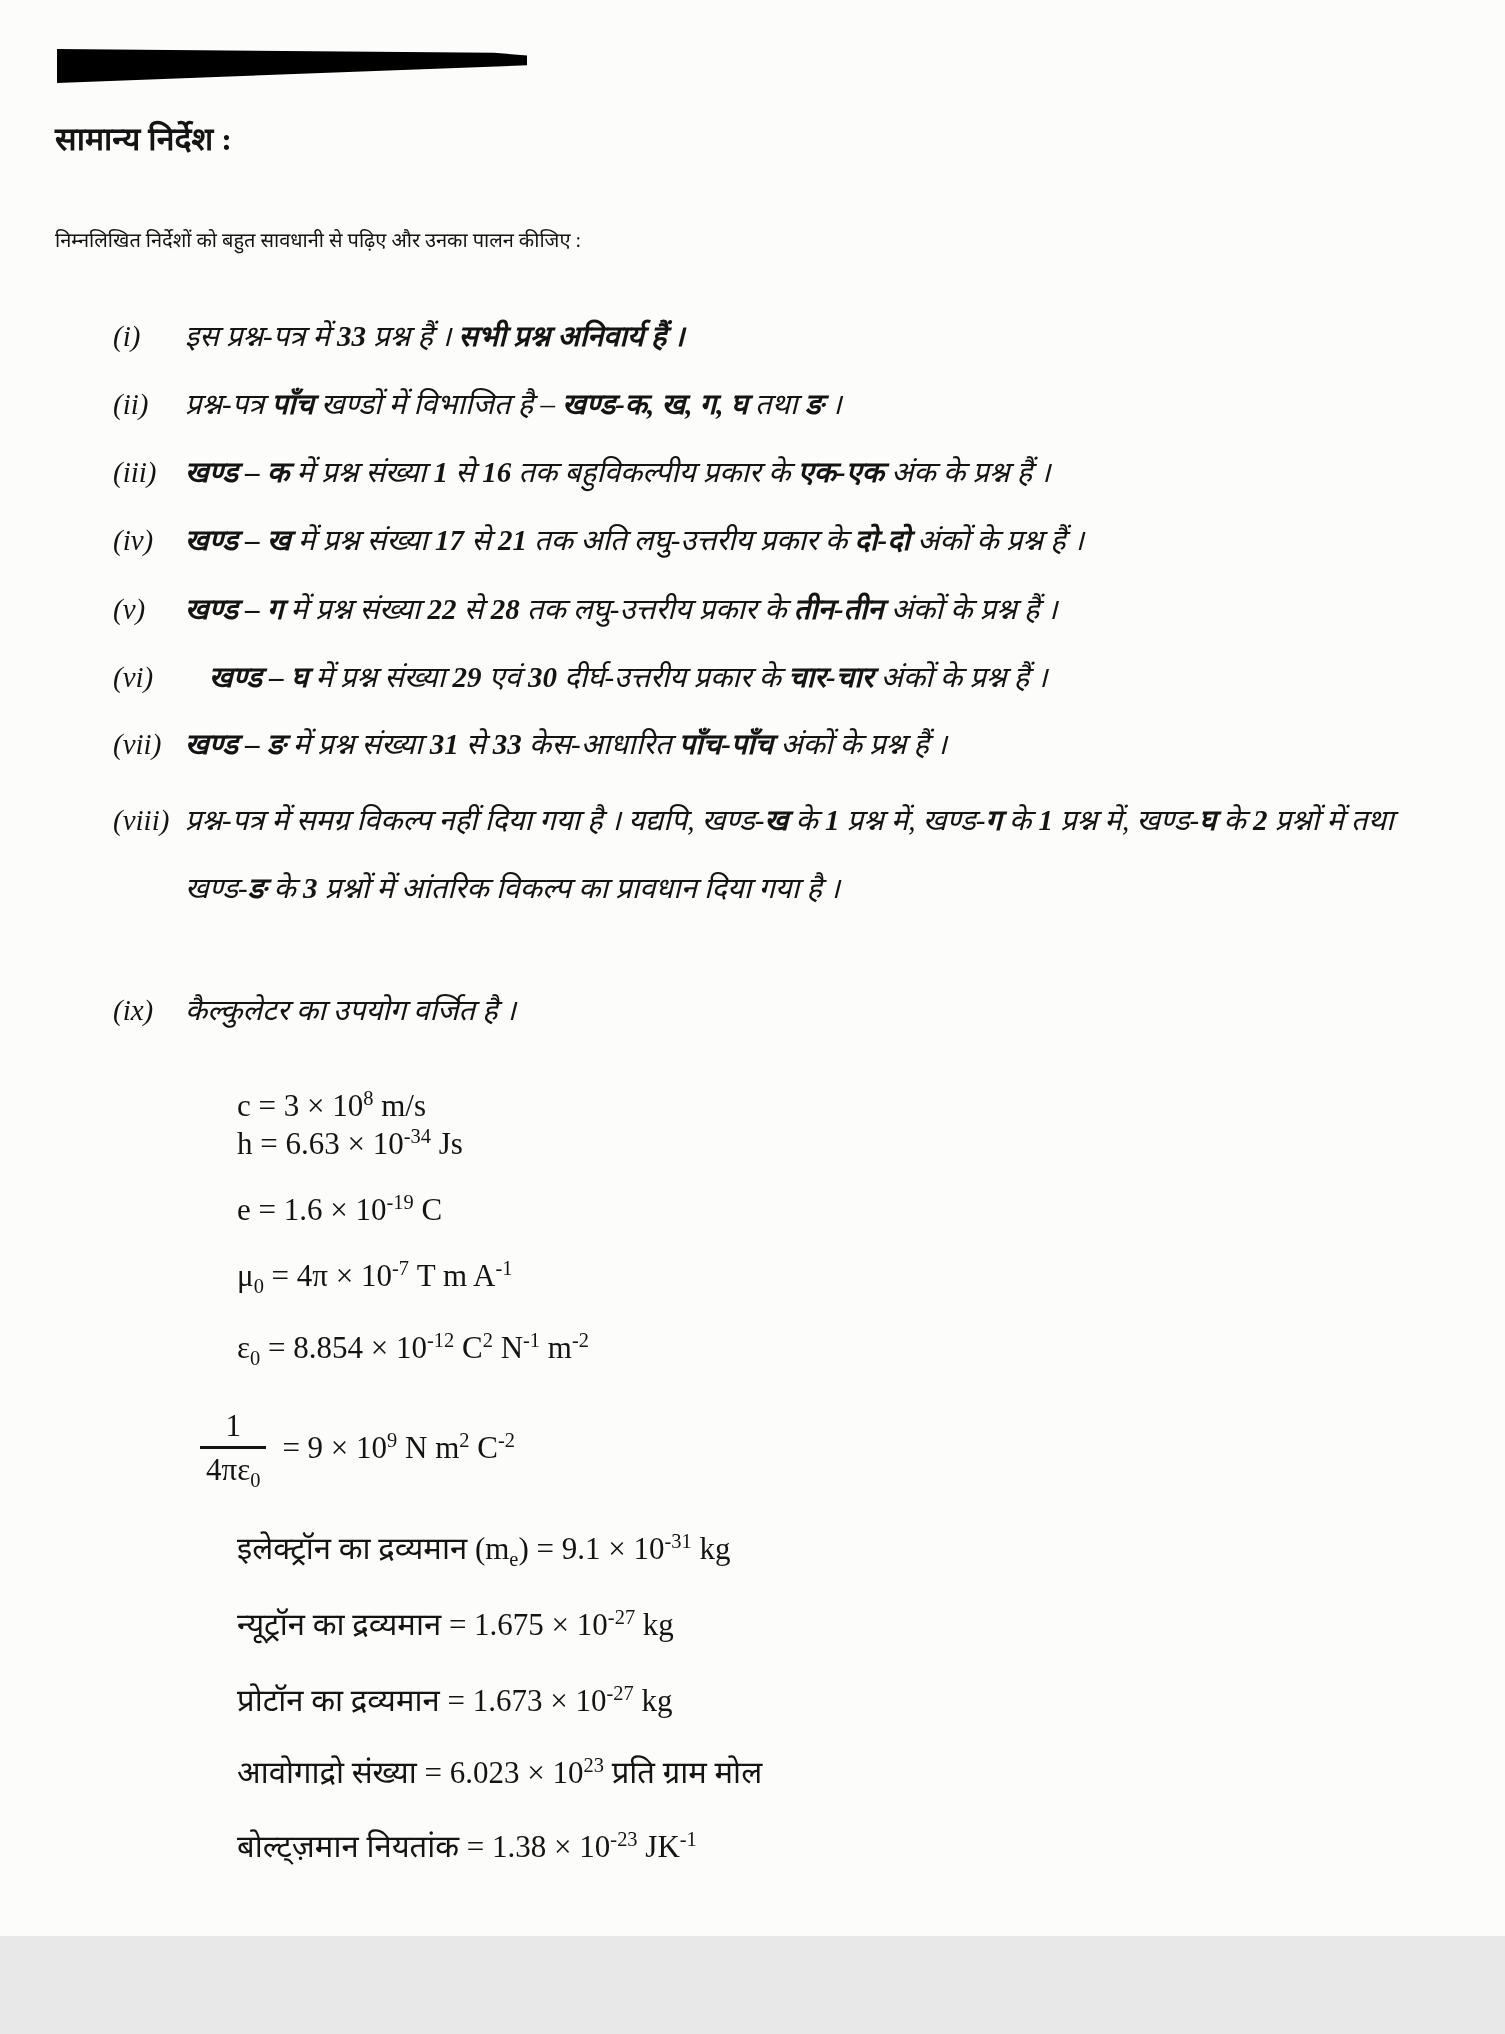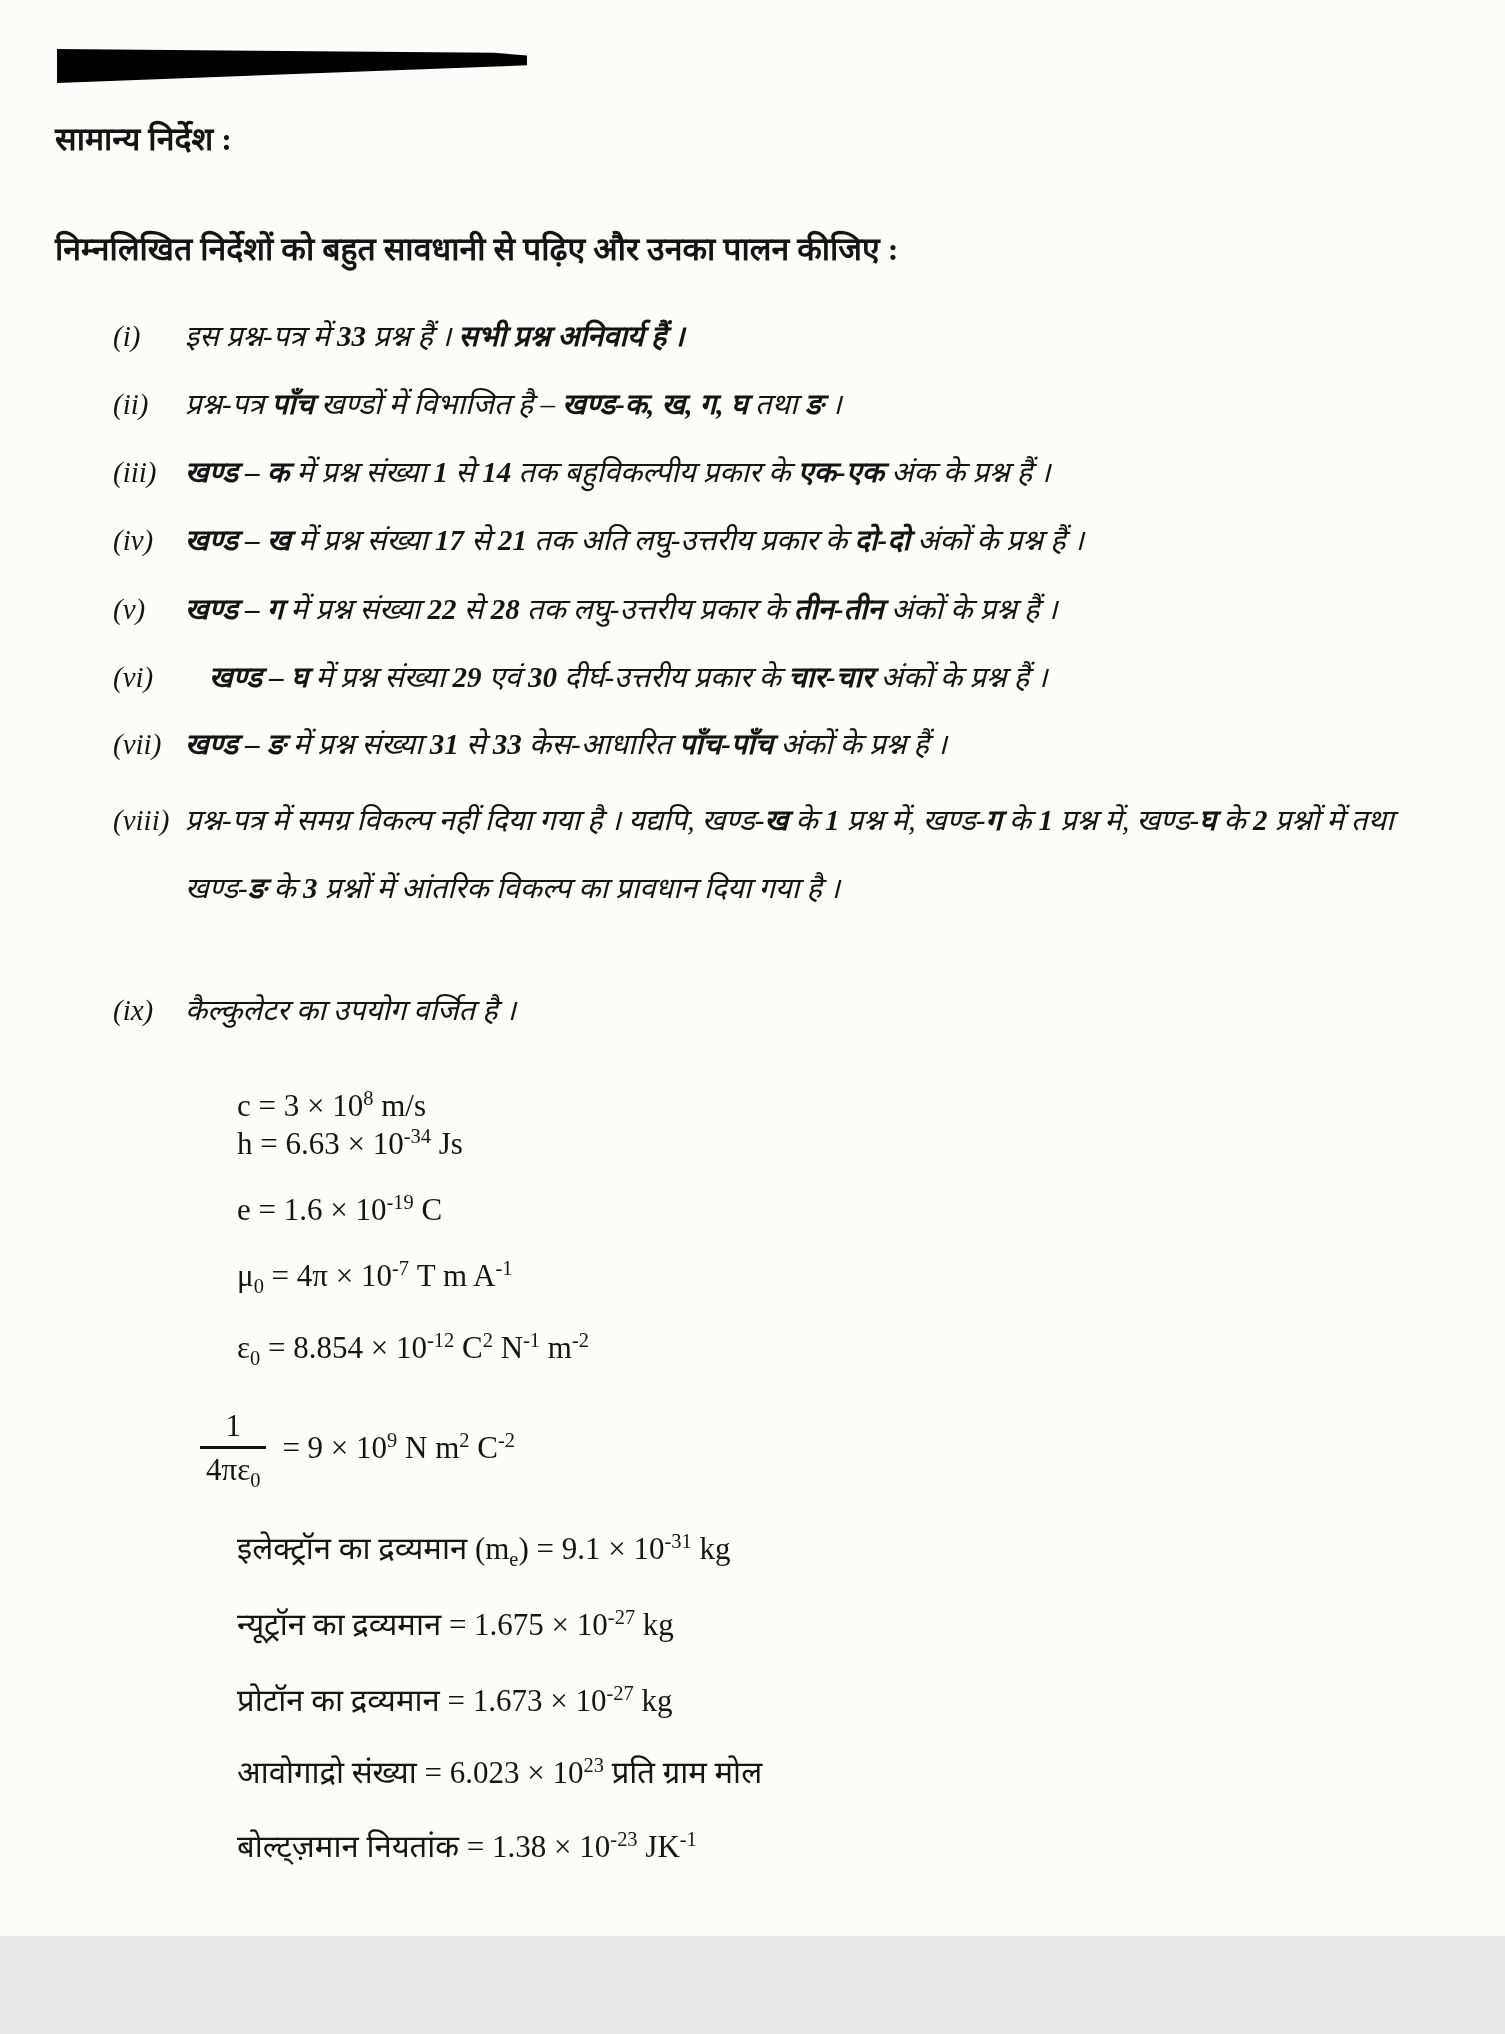--- a/index.html
+++ b/index.html
@@ -19,21 +19,21 @@
     clip-path:polygon(0 8%, 93% 18%, 100% 26%, 100% 52%, 0 100%);
   }
   .general-title {
     position:absolute; left:55px; top:116px;
     font-size:32px; font-weight:bold;
     white-space:nowrap;
   }
   .read-line {
     position:absolute; left:55px; top:226px;
     width:1200px;
-    font-size:32px; font-weight:bold;
+    font-size:20px; font-weight:normal;
     white-space:nowrap;
   }
   .item {
     position:absolute; left:113px;
     width:1345px;
     display:flex;
     font-size:29px; font-style:italic;
     line-height:68px;
   }
   .item .num { width:72px; flex:none; }
@@ -94,21 +94,21 @@
   <div class="item item-i">
     <span class="num">(i)</span>
     <span class="itext">इस प्रश्न-पत्र में <b>33</b> प्रश्न हैं ।  <b>सभी प्रश्न अनिवार्य हैं ।</b></span>
   </div>
   <div class="item item-ii">
     <span class="num">(ii)</span>
     <span class="itext">प्रश्न-पत्र <b>पाँच</b> खण्डों में विभाजित है –  <b>खण्ड-क, ख, ग, घ</b> तथा <b>ङ</b> ।</span>
   </div>
   <div class="item item-iii">
     <span class="num">(iii)</span>
-    <span class="itext"><b>खण्ड – क</b> में प्रश्न संख्या <b>1</b> से <b>14</b> तक बहुविकल्पीय प्रकार के <b>एक-एक</b> अंक के प्रश्न हैं ।</span>
+    <span class="itext"><b>खण्ड – क</b> में प्रश्न संख्या <b>1</b> से <b>16</b> तक बहुविकल्पीय प्रकार के <b>एक-एक</b> अंक के प्रश्न हैं ।</span>
   </div>
   <div class="item item-iv">
     <span class="num">(iv)</span>
     <span class="itext"><b>खण्ड – ख</b> में प्रश्न संख्या <b>17</b> से <b>21</b> तक अति लघु-उत्तरीय प्रकार के <b>दो-दो</b> अंकों के प्रश्न हैं ।</span>
   </div>
   <div class="item item-v">
     <span class="num">(v)</span>
     <span class="itext"><b>खण्ड – ग</b> में प्रश्न संख्या <b>22</b> से <b>28</b> तक लघु-उत्तरीय प्रकार के <b>तीन-तीन</b> अंकों के प्रश्न हैं ।</span>
   </div>
   <div class="item item-vi">

